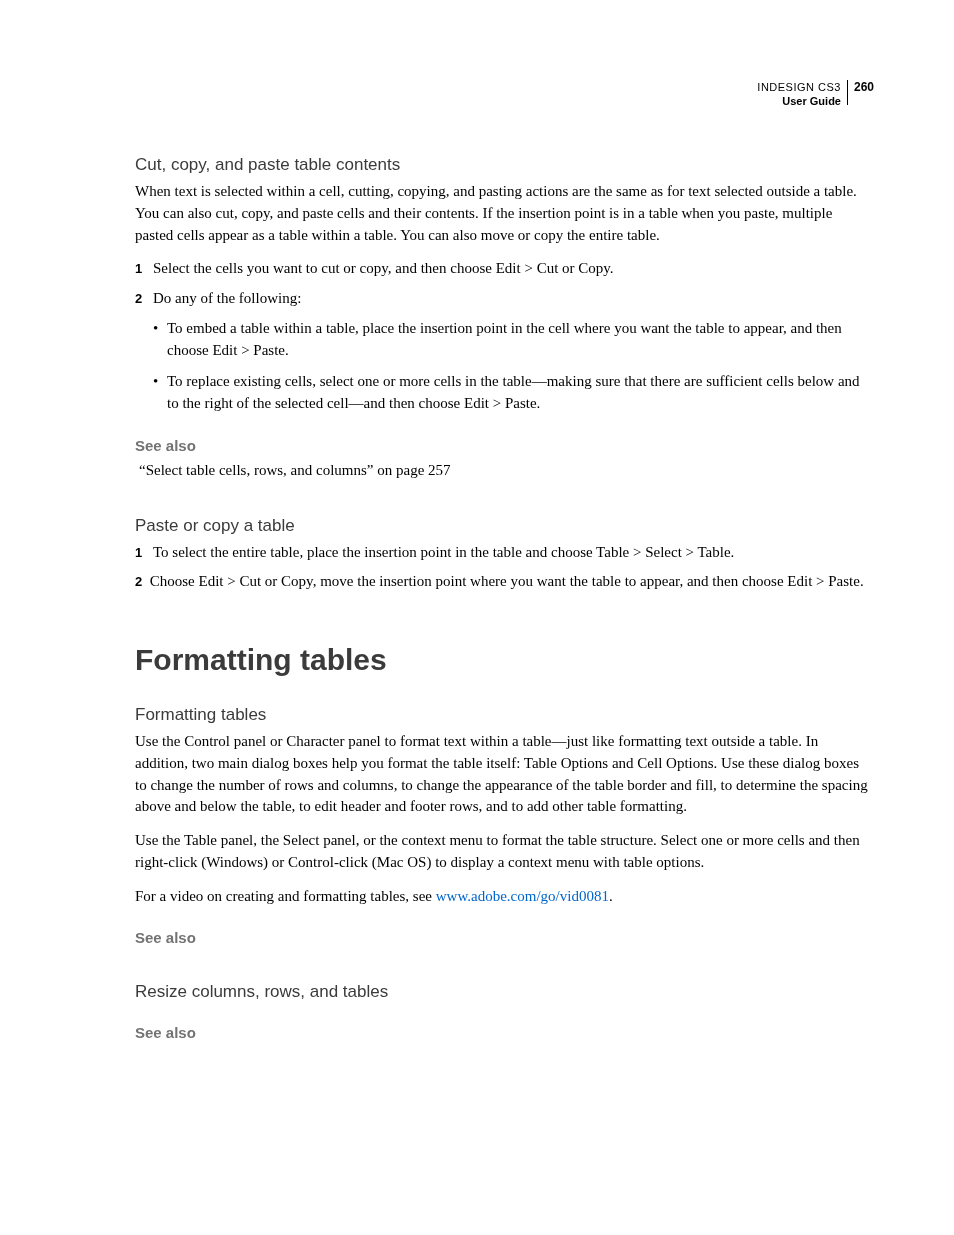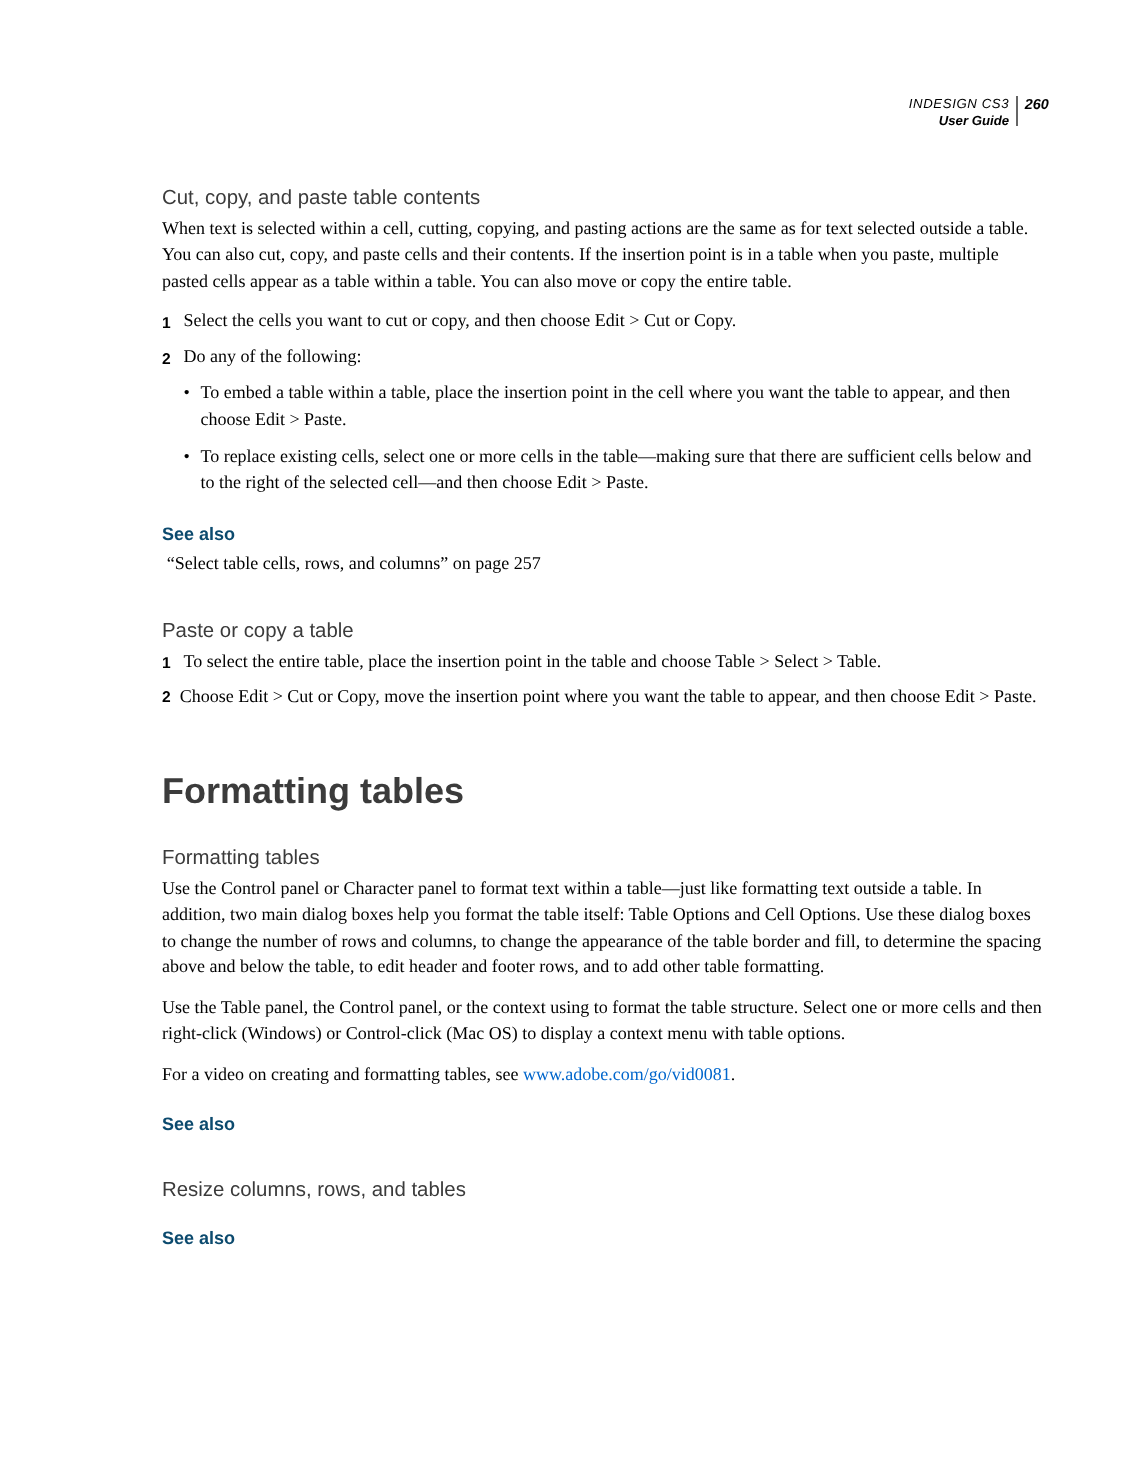--- a/index.html
+++ b/index.html
@@ -22,21 +22,20 @@
     right: 80px;
     font-family: "Myriad Pro", Arial, Helvetica, sans-serif;
     font-size: 11px;
     line-height: 1.3;
     text-align: right;
   }
   .header-row {
     display: flex;
     align-items: flex-start;
     justify-content: space-between;
-    font-style: italic;
   }
   .header-titles {
     text-align: right;
     padding-right: 6px;
   }
   .header-product {
     letter-spacing: 0.5px;
     font-weight: 400;
   }
   .header-guide {
@@ -58,21 +57,21 @@
     font-family: "Myriad Pro", Arial, Helvetica, sans-serif;
     font-weight: 400;
     font-size: 17px;
     color: #3b3b3b;
     margin: 0 0 6px 0;
   }
   h2.see-also {
     font-family: "Myriad Pro", Arial, Helvetica, sans-serif;
     font-weight: 700;
     font-size: 15px;
-    color: #0c4a6e;
+    color: #737373;
     margin: 22px 0 6px 0;
   }
   h1.major {
     font-family: "Myriad Pro", Arial, Helvetica, sans-serif;
     font-weight: 700;
     font-size: 30px;
     color: #3b3b3b;
     margin: 50px 0 28px 0;
   }
   p {
@@ -182,21 +181,21 @@
         <div class="num">1</div>
         <div class="txt">To select the entire table, place the insertion point in the table and choose Table &gt; Select &gt; Table.</div>
       </div>
     </div>
     <p><span style="font-family:Arial,Helvetica,sans-serif;font-weight:700;font-size:13px;">2</span>&nbsp;&nbsp;<span>Choose Edit &gt; Cut or Copy, move the insertion point where you want the table to appear, and then choose Edit &gt; Paste.</span></p>
 
     <h1 class="major">Formatting tables</h1>
 
     <h2 class="section">Formatting tables</h2>
     <p>Use the Control panel or Character panel to format text within a table—just like formatting text outside a table. In addition, two main dialog boxes help you format the table itself: Table Options and Cell Options. Use these dialog boxes to change the number of rows and columns, to change the appearance of the table border and fill, to determine the spacing above and below the table, to edit header and footer rows, and to add other table formatting.</p>
-    <p>Use the Table panel, the Control panel, or the context using to format the table structure. Select one or more cells and then right-click (Windows) or Control-click (Mac OS) to display a context menu with table options.</p>
+    <p>Use the Table panel, the Select panel, or the context menu to format the table structure. Select one or more cells and then right-click (Windows) or Control-click (Mac OS) to display a context menu with table options.</p>
     <p><span>For a video on creating and formatting tables, see </span><a class="link">www.adobe.com/go/vid0081</a><span>.</span></p>
 
     <h2 class="see-also">See also</h2>
 
     <div class="spacer-lg"></div>
 
     <h2 class="section">Resize columns, rows, and tables</h2>
 
     <h2 class="see-also">See also</h2>
 

